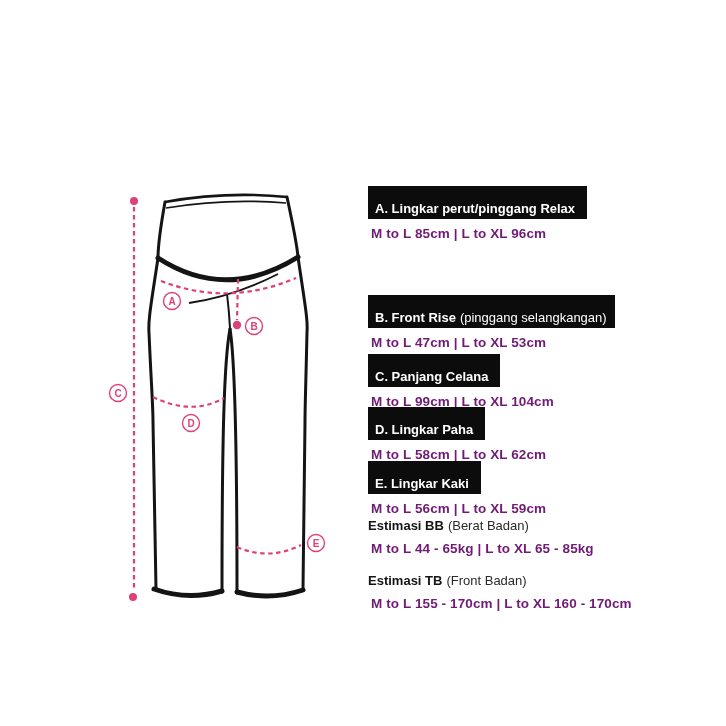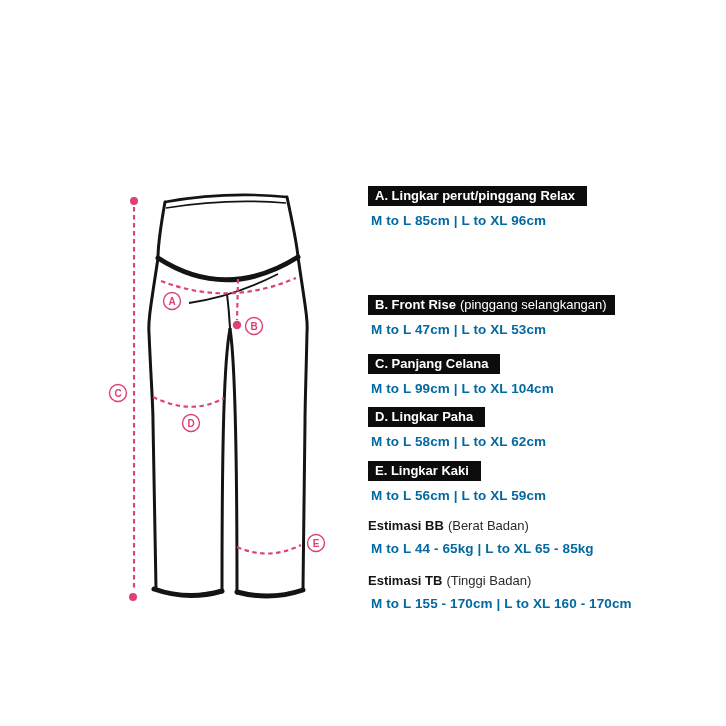--- a/index.html
+++ b/index.html
@@ -29,28 +29,28 @@
 
   
   .diagram { position: absolute; left: 100px; top: 180px; width: 240px; height: 440px; }
 
   
   .sec { position: absolute; left: 368px; white-space: nowrap; }
   .hdr { font-size: 13px; line-height: 17px; font-weight: 700; color: #141414; }
   .sec.bar .hdr {
     display: inline-block;
     background: #0c0c0c; color: #ffffff;
-    padding: 1px 8px 2px 7px;
+    padding: 14px 8px 2px 7px;
   }
   .hdr .note { font-weight: 400; margin-left: 4px; }
   .sec.plain .hdr .note { color: #2a2a2a; }
   .val {
     margin-top: 7px; margin-left: 3px;
     font-size: 13.5px; font-weight: 700; letter-spacing: 0.1px;
-    color: #0369a1;
+    color: #701a75;
   }
 
   svg .ink { stroke: #141414; fill: none; }
   svg .pink { stroke: #dd4179; fill: none; }
   svg .pinkdot { fill: #dd4179; stroke: none; }
   svg .marker-letter {
     font-family: "Liberation Sans", sans-serif;
     font-size: 10px; font-weight: 700; fill: #dd4179;
   }
 </style>
@@ -137,17 +137,17 @@
     <div class="hdr"><span>E. Lingkar Kaki</span><span class="note"></span></div>
     <div class="val">M to L 56cm | L to XL 59cm</div>
   </div>
 
   <div class="sec plain" style="top:517px">
     <div class="hdr"><span>Estimasi BB</span><span class="note">(Berat Badan)</span></div>
     <div class="val">M to L 44 - 65kg | L to XL 65 - 85kg</div>
   </div>
 
   <div class="sec plain" style="top:572px">
-    <div class="hdr"><span>Estimasi TB</span><span class="note">(Tinggi Badan)</span></div>
+    <div class="hdr"><span>Estimasi TB</span><span class="note">(Front Badan)</span></div>
     <div class="val">M to L 155 - 170cm | L to XL 160 - 170cm</div>
   </div>
 
 </div>
 
 </body></html>

